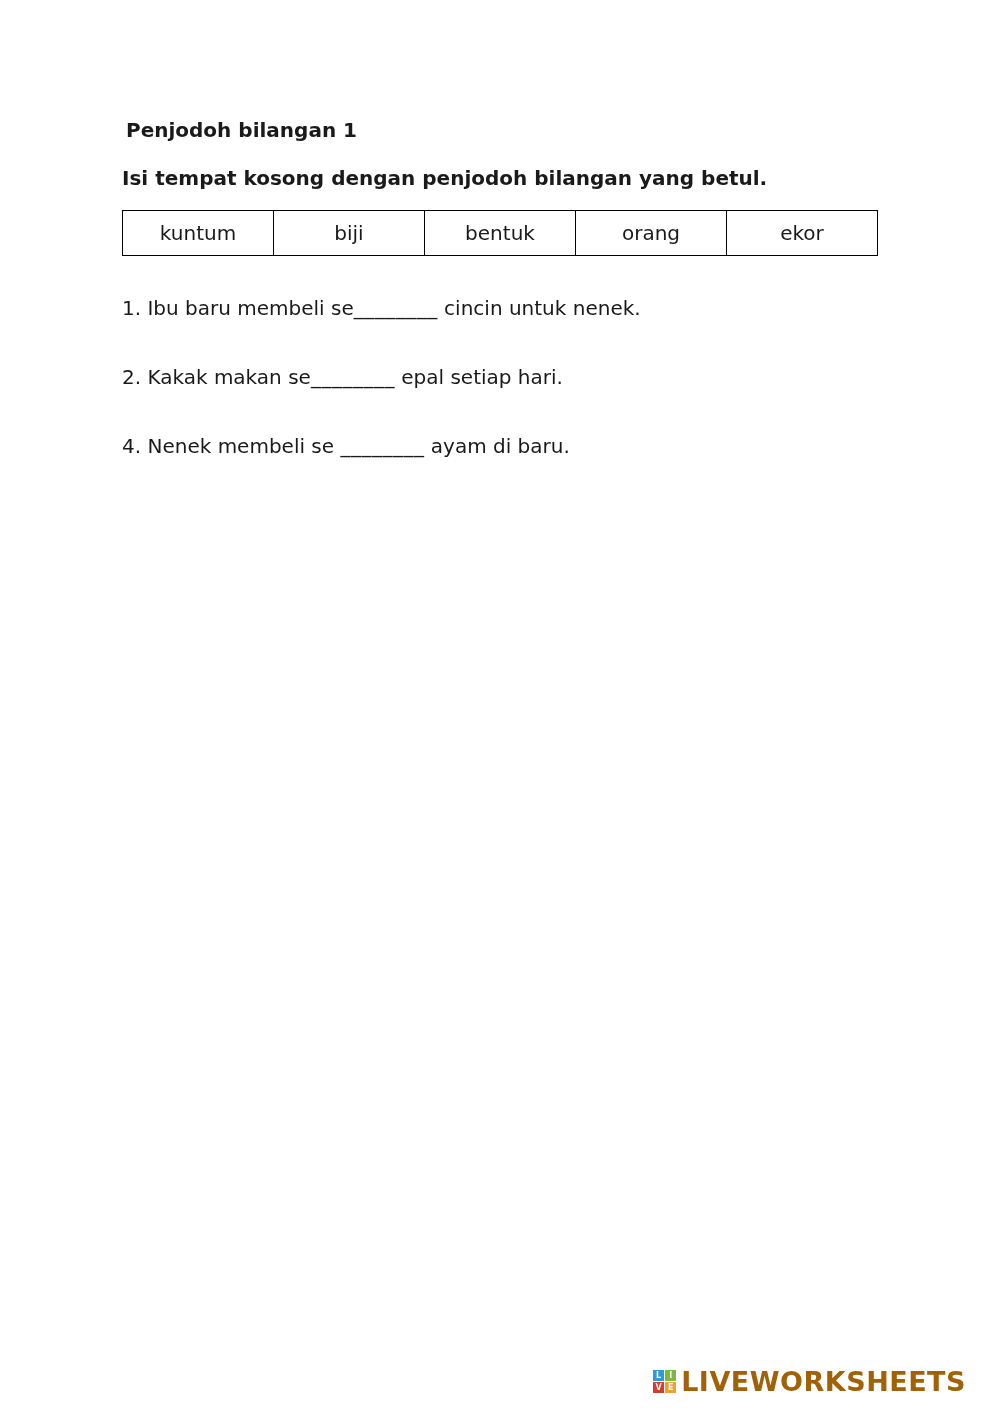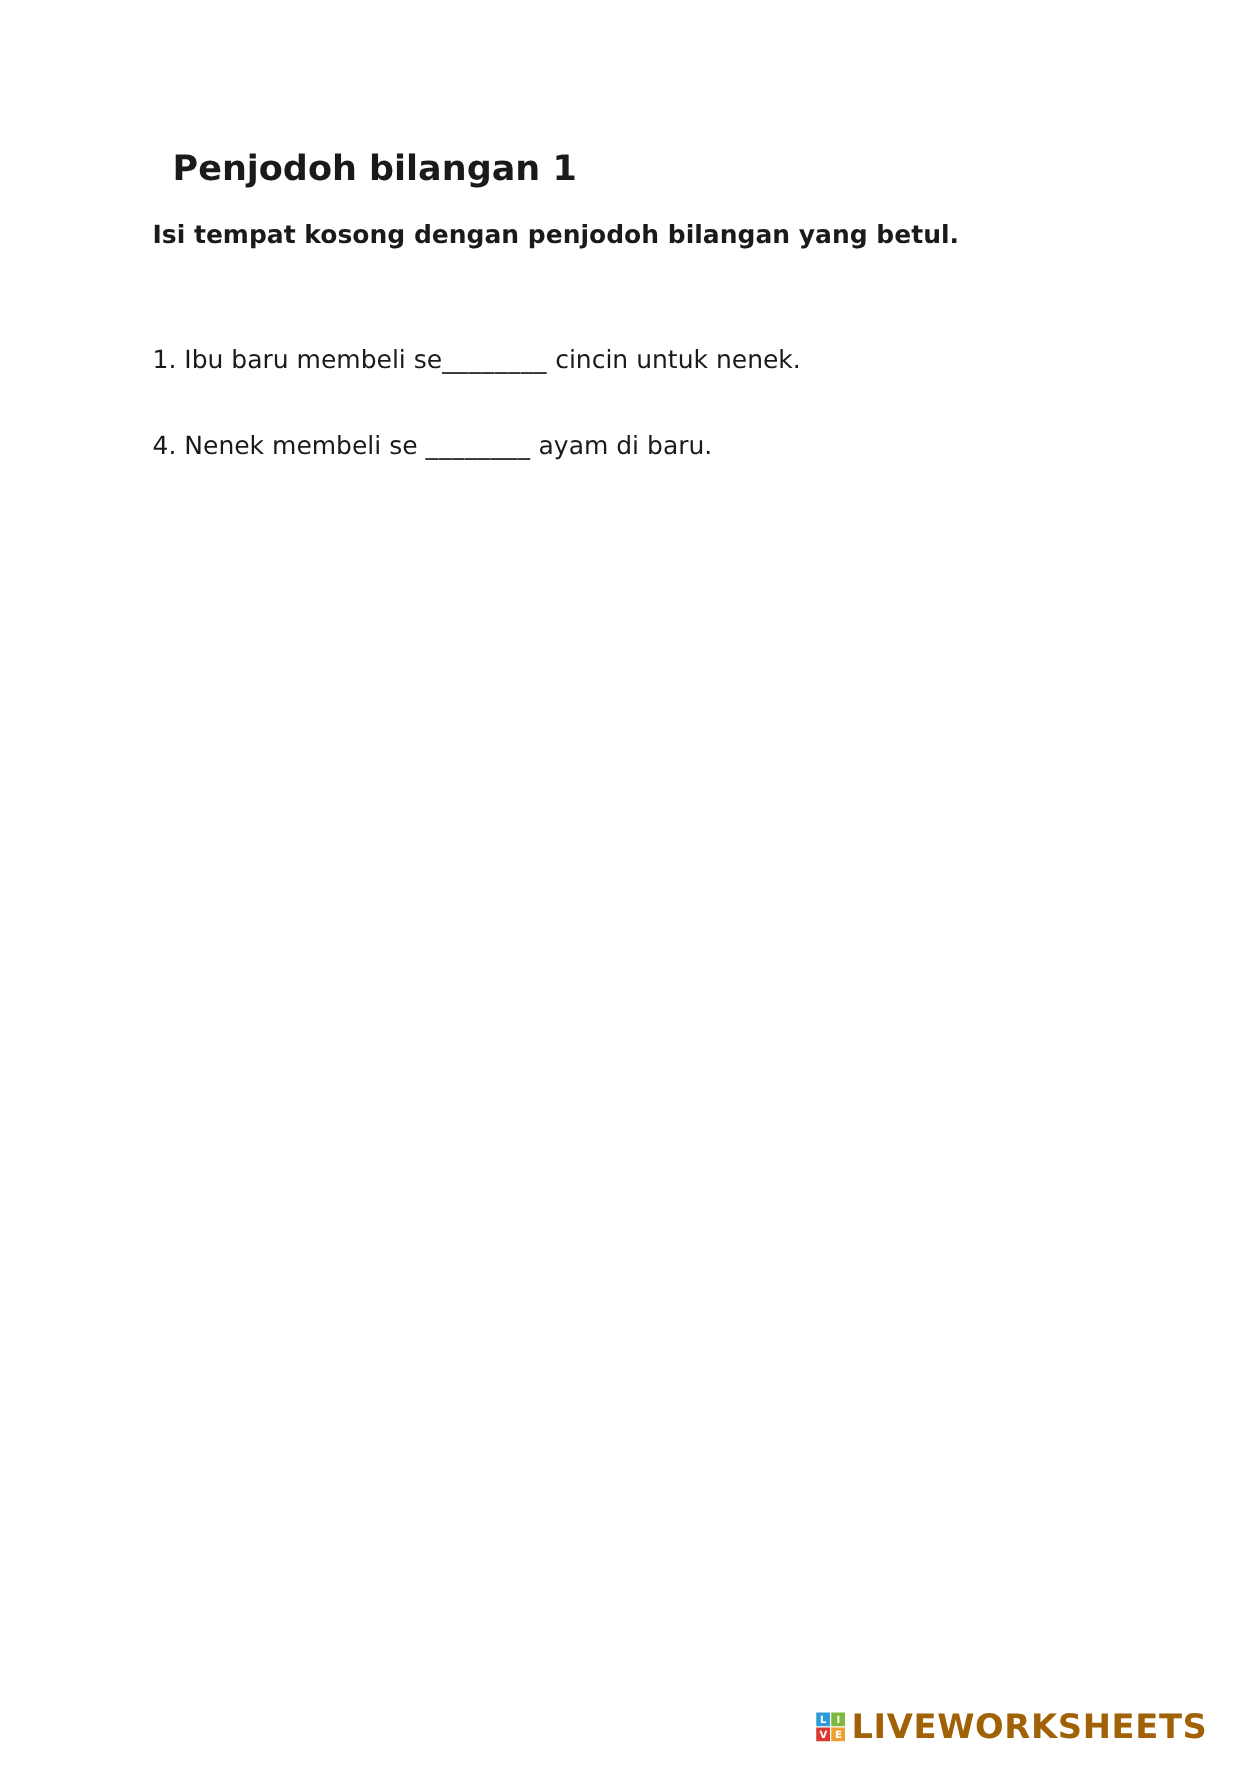--- a/index.html
+++ b/index.html
@@ -15,42 +15,42 @@
     color: #1a1a1a;
     overflow: hidden;
   }
   .sheet {
     position: absolute;
     left: 122px;
     top: 118px;
     width: 756px;
   }
   .title {
-    font-size: 28px;
+    font-size: 20px;
     font-weight: bold;
-    margin: 0 0 24px 16px;
+    margin: 0 0 24px 4px;
   }
   .instruction {
     font-size: 20px;
     font-weight: bold;
     margin: 0 0 20px 0;
   }
   table.word-bank {
     border-collapse: collapse;
     width: 756px;
     table-layout: fixed;
   }
   table.word-bank td {
     border: 1px solid #000000;
     text-align: center;
     font-size: 20px;
     padding: 10px 0;
   }
   .questions {
-    margin-top: 76px;
+    margin-top: 40px;
   }
   .question {
     font-size: 20px;
     margin-bottom: 45px;
     white-space: normal;
   }
   .question span {
     white-space: pre-wrap;
   }
   .answer-blank {
@@ -94,27 +94,41 @@
 </style>
 </head>
 <body>
 
 <div class="sheet">
 
   <div class="title">Penjodoh bilangan 1</div>
 
   <div class="instruction">Isi tempat kosong dengan penjodoh bilangan yang betul.</div>
 
+  <table class="word-bank">
+    <tbody>
+      <tr>
+        <td>kuntum</td>
+        <td>biji</td>
+        <td>bentuk</td>
+        <td>orang</td>
+        <td>ekor</td>
+      </tr>
+    </tbody>
+  </table>
 
   <div class="questions">
 
     <div class="question">
       <span>1. Ibu baru membeli se</span><span class="answer-blank">________</span><span> cincin untuk nenek.</span>
     </div>
 
+    <div class="question">
+      <span>2. Kakak makan se</span><span class="answer-blank">________</span><span> epal setiap hari.</span>
+    </div>
 
 
     <div class="question">
       <span>4. Nenek membeli se </span><span class="answer-blank">________</span><span> ayam di baru.</span>
     </div>
 
 
   </div>
 </div>
 

